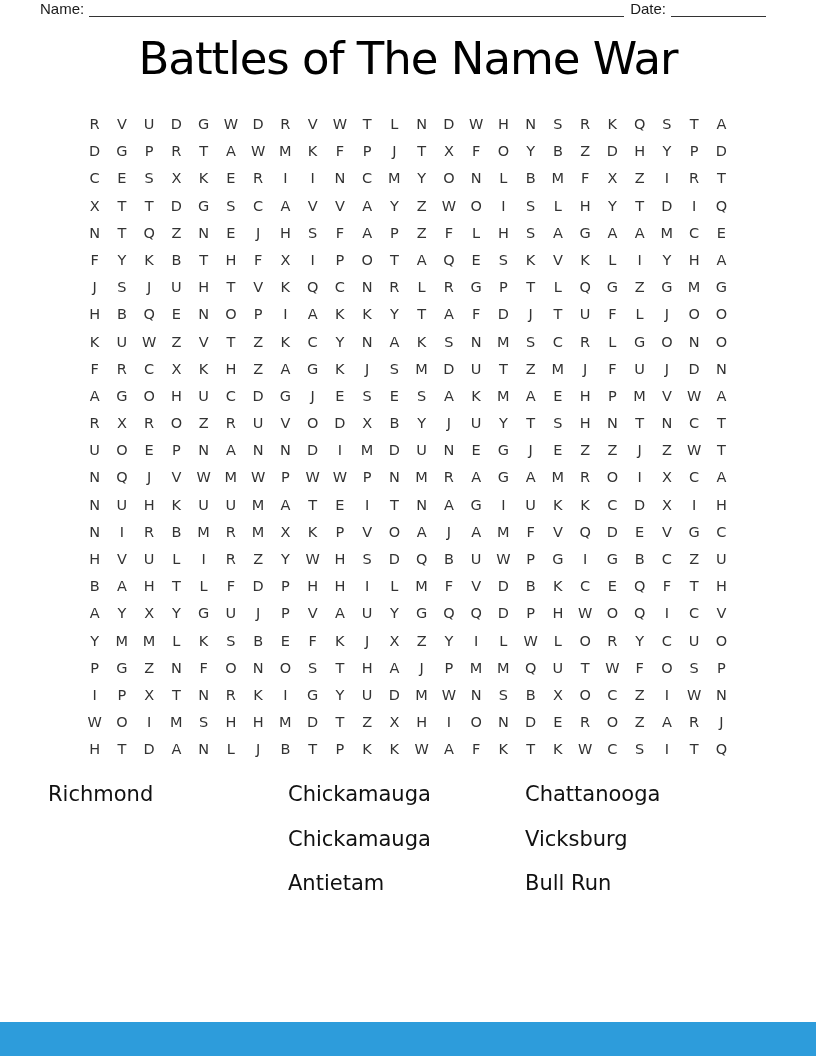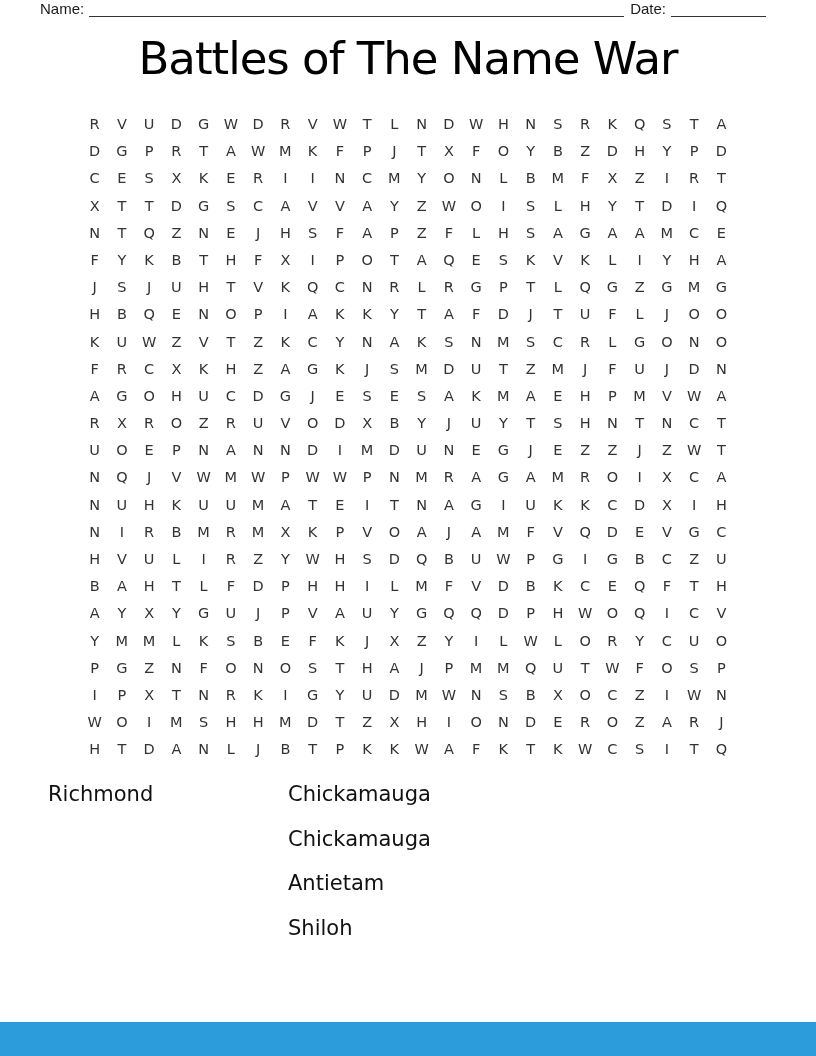--- a/index.html
+++ b/index.html
@@ -727,19 +727,21 @@
   </div>
 
 <div class="word-list">
     <div class="word-col">
       <div class="word-item">Richmond</div>
     </div>
     <div class="word-col">
       <div class="word-item">Chickamauga</div>
       <div class="word-item">Chickamauga</div>
       <div class="word-item">Antietam</div>
-      <div class="word-item">Shiloh</div>
     </div>
     <div class="word-col">
+      <div class="word-item">Chattanooga</div>
+      <div class="word-item">Vicksburg</div>
+      <div class="word-item">Bull Run</div>
     </div>
   </div>
 
 <div class="footer-bar" style="background: rgb(45, 156, 219);"></div>
 
 </body></html>

